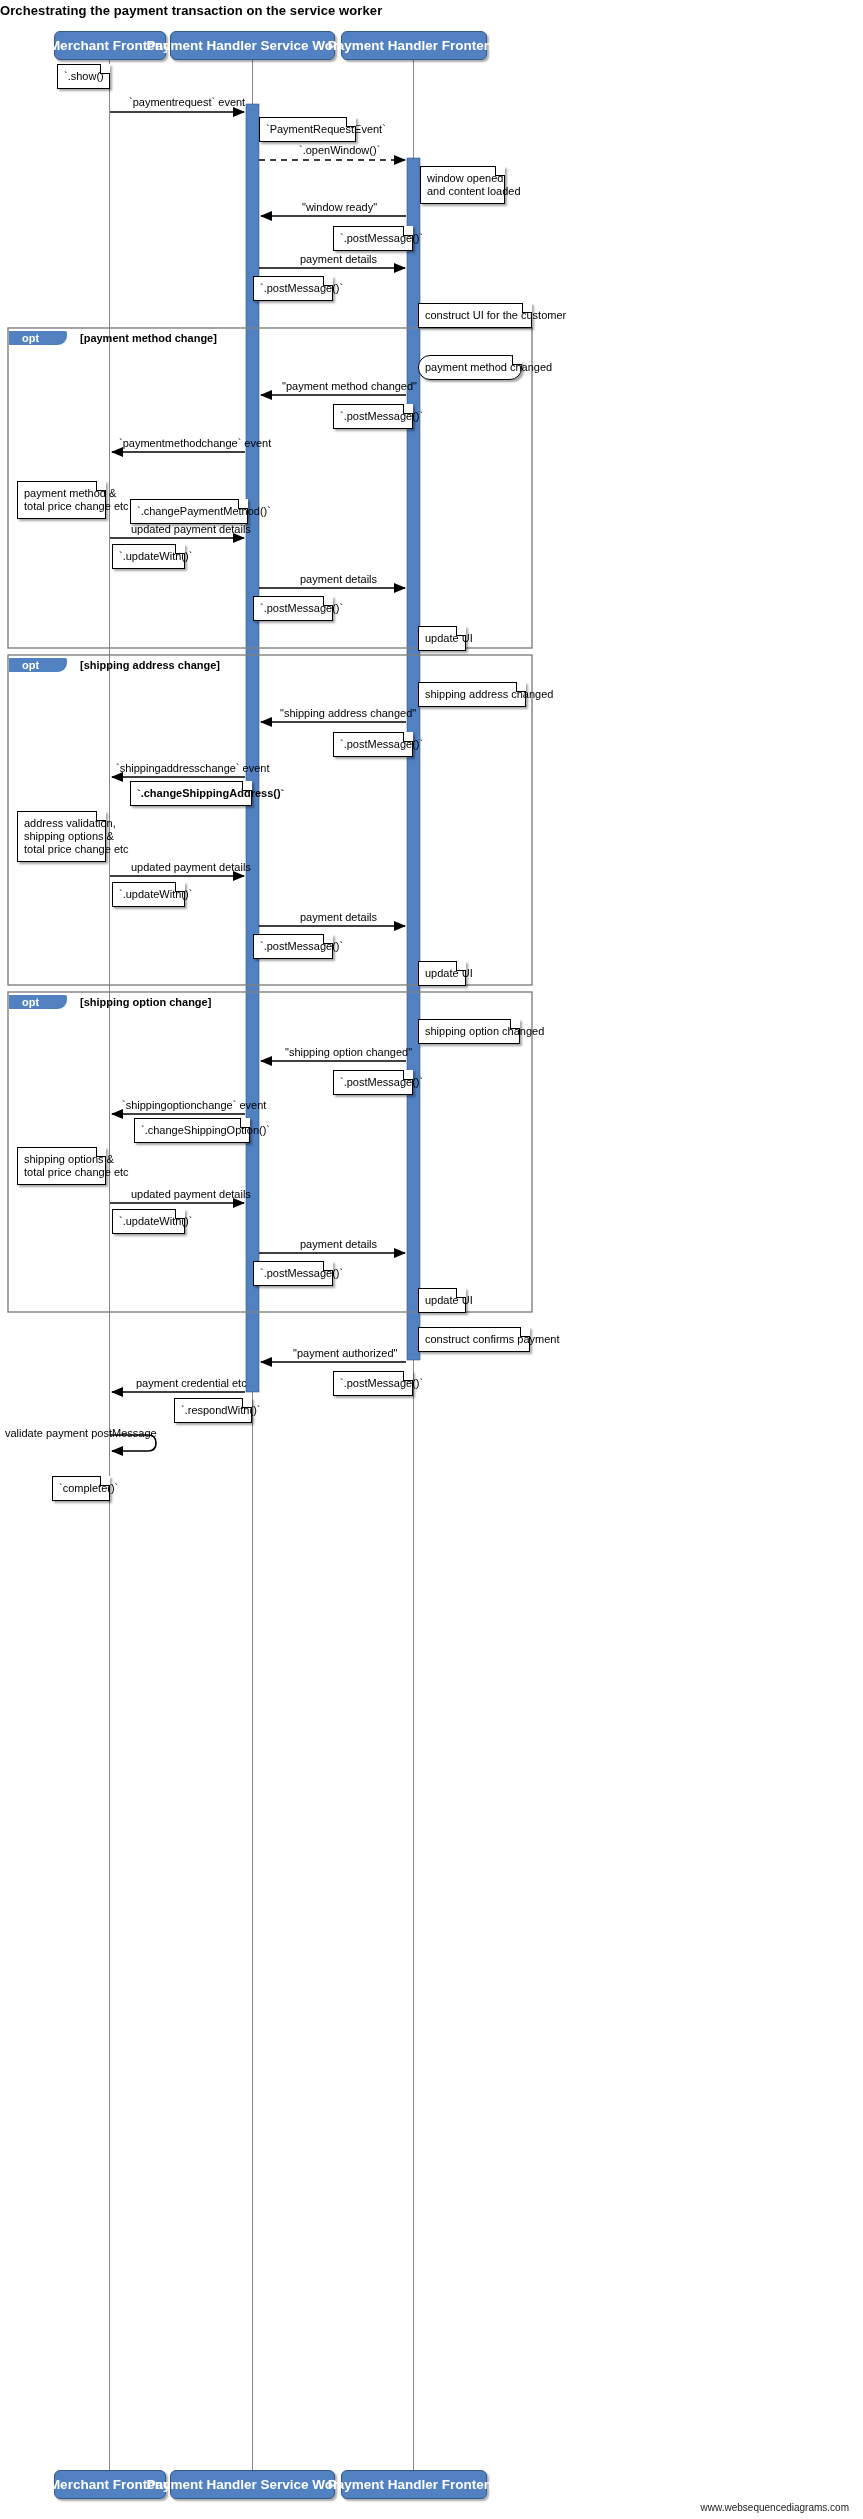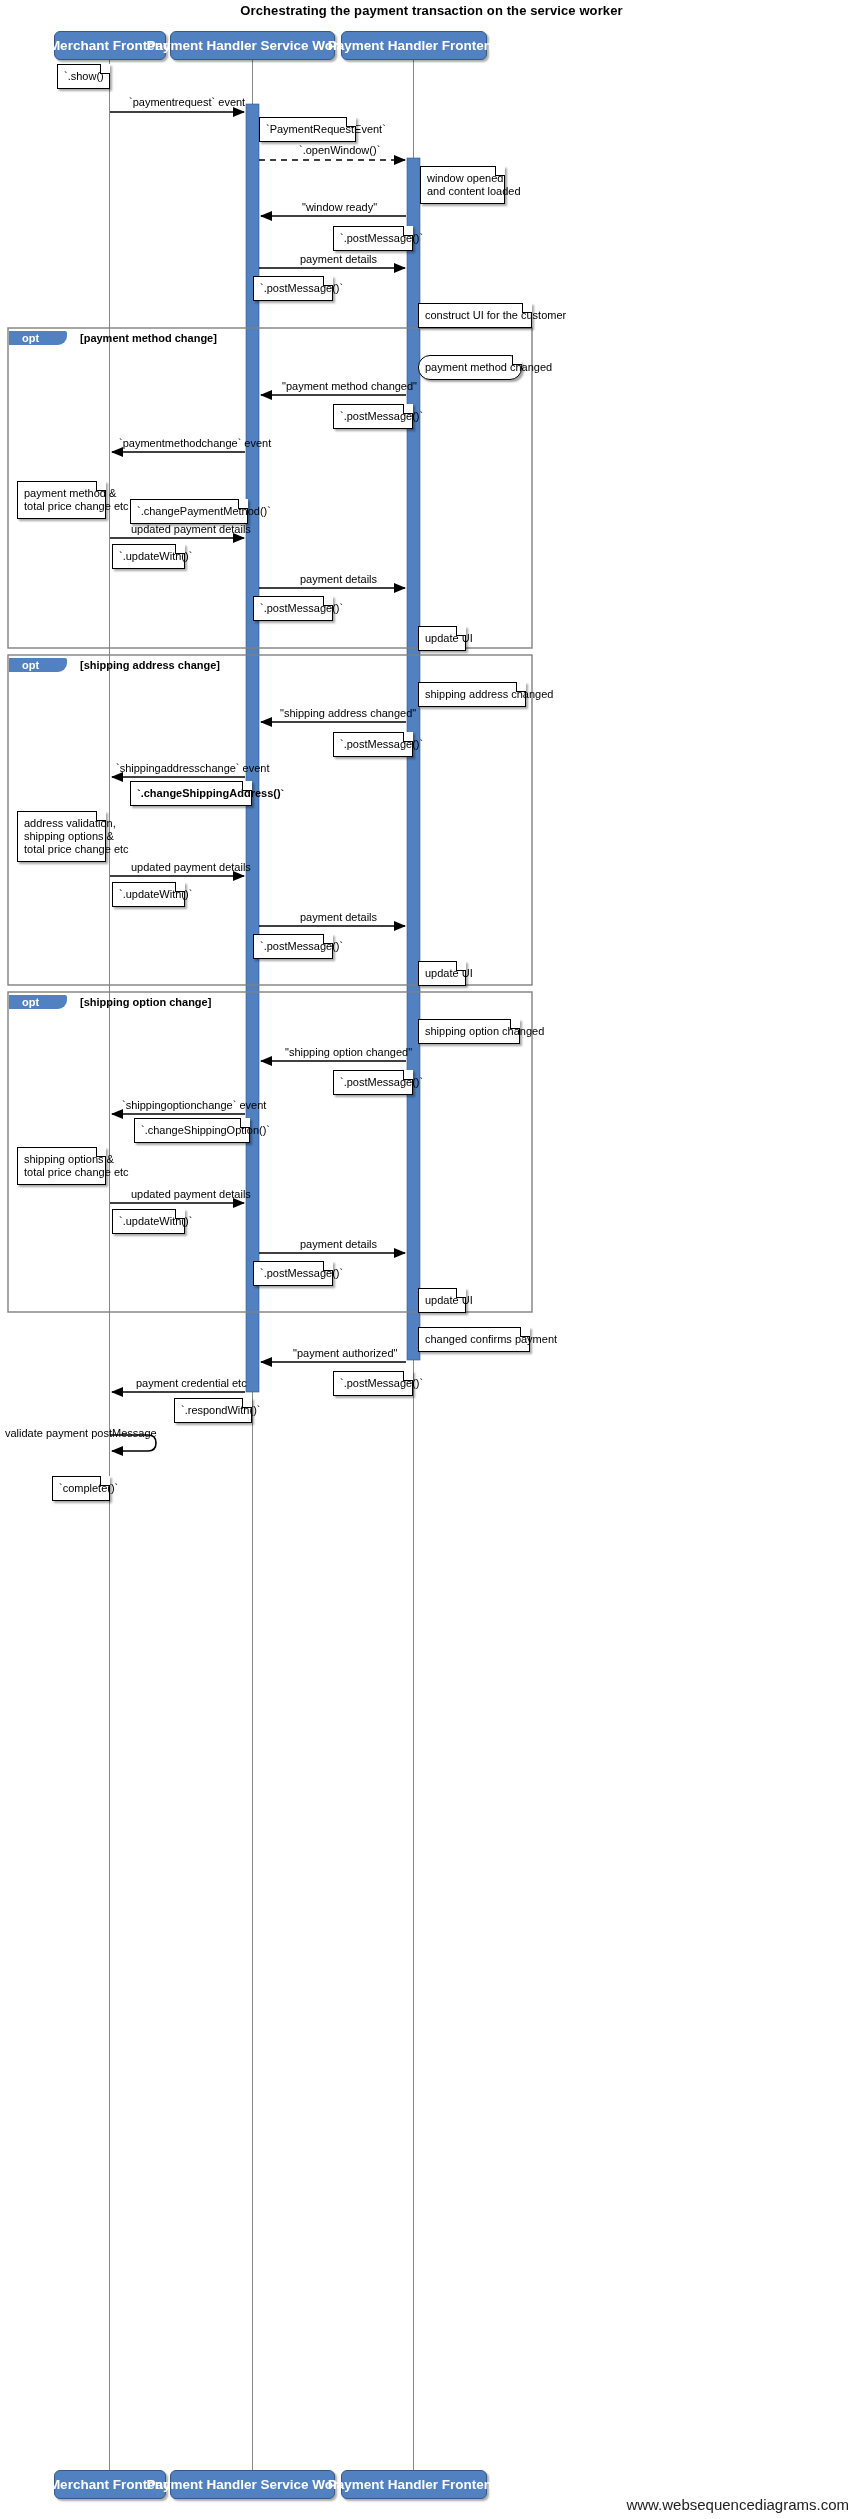--- a/index.html
+++ b/index.html
@@ -5,25 +5,25 @@
   html,body{margin:0;padding:0;background:#ffffff;}
   body{
     font-family:"Liberation Sans", sans-serif;
     width:863px;height:2519px;position:relative;overflow:hidden;
     color:#000;
   }
   #stage{position:absolute;left:0;top:0;width:863px;height:2519px;}
   svg#wsd{position:absolute;left:0;top:0;width:863px;height:2519px;}
 
   .title{
-    position:absolute;left:0;top:3px;width:863px;text-align:center;
+    position:absolute;left:0;top:3px;width:863px;text-align:left;
     font-size:13px;font-weight:bold;letter-spacing:0.1px;
   }
   .watermark{
-    position:absolute;right:14px;bottom:6px;font-size:15px;color:#222;
+    position:absolute;right:14px;bottom:6px;font-size:10px;color:#222;
   }
 
   
   .actor{
     position:absolute;background:#5181c1;border:1px solid #33598a;border-radius:6px;
     color:#ffffff;font-size:13.5px;font-weight:bold;
     display:flex;align-items:center;justify-content:center;
     box-shadow:2px 2px 2px rgba(0,0,0,0.33);
     box-sizing:border-box;white-space:nowrap;
   }
@@ -236,21 +236,21 @@
 
   <div class="note" style="left:17px;top:1147px;width:89px;">shipping options &amp;
 total price change etc</div>
 
   <div class="note" style="left:112px;top:1209px;width:73px;">`.updateWith()`</div>
 
   <div class="note" style="left:253px;top:1261px;width:80px;">`.postMessage()`</div>
 
   <div class="note" style="left:418px;top:1288px;width:48px;">update UI</div>
 
-  <div class="note" style="left:418px;top:1327px;width:112px;">changed confirms payment</div>
+  <div class="note" style="left:418px;top:1327px;width:112px;">construct confirms payment</div>
 
   <div class="note" style="left:333px;top:1371px;width:80px;">`.postMessage()`</div>
 
   <div class="note" style="left:174px;top:1398px;width:78px;">`.respondWith()`</div>
 
   <div class="note" style="left:52px;top:1476px;width:58px;">`complete()`</div>
 
   <div class="watermark">www.websequencediagrams.com</div>
 </div>
 

